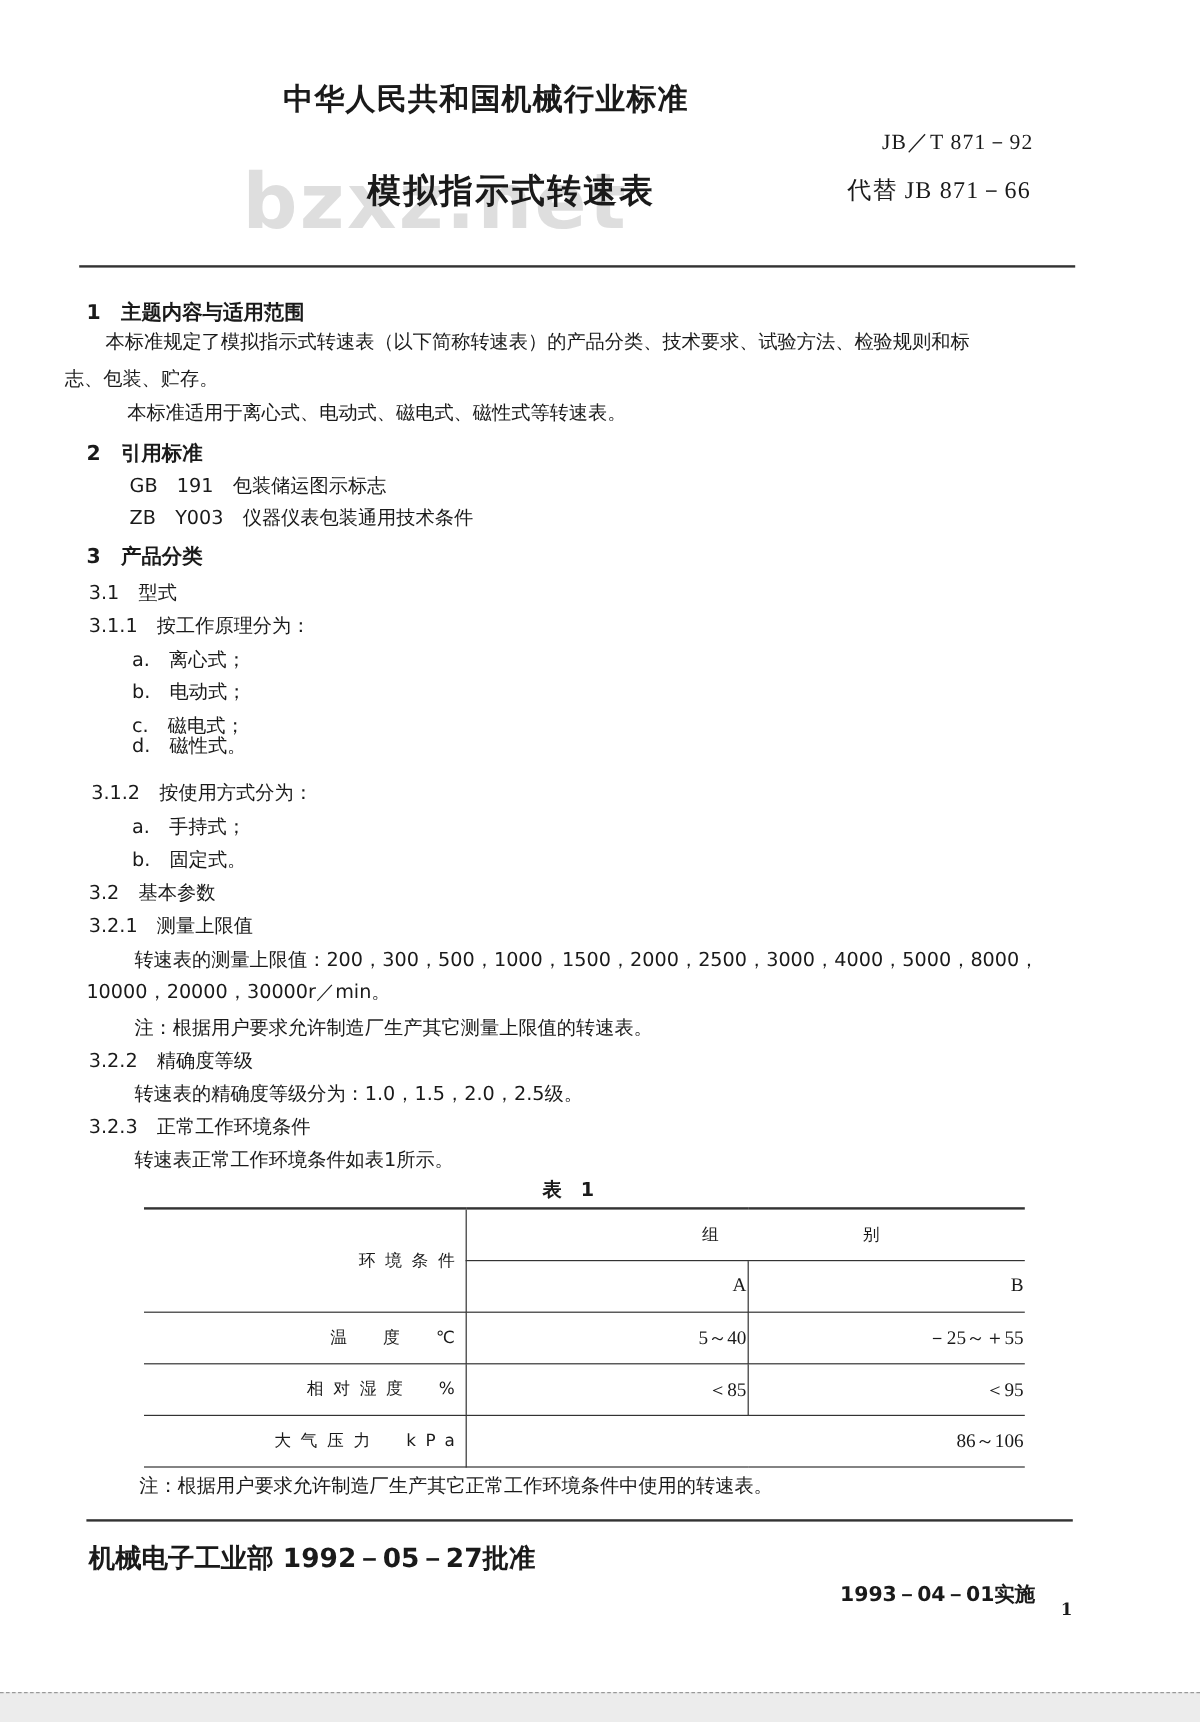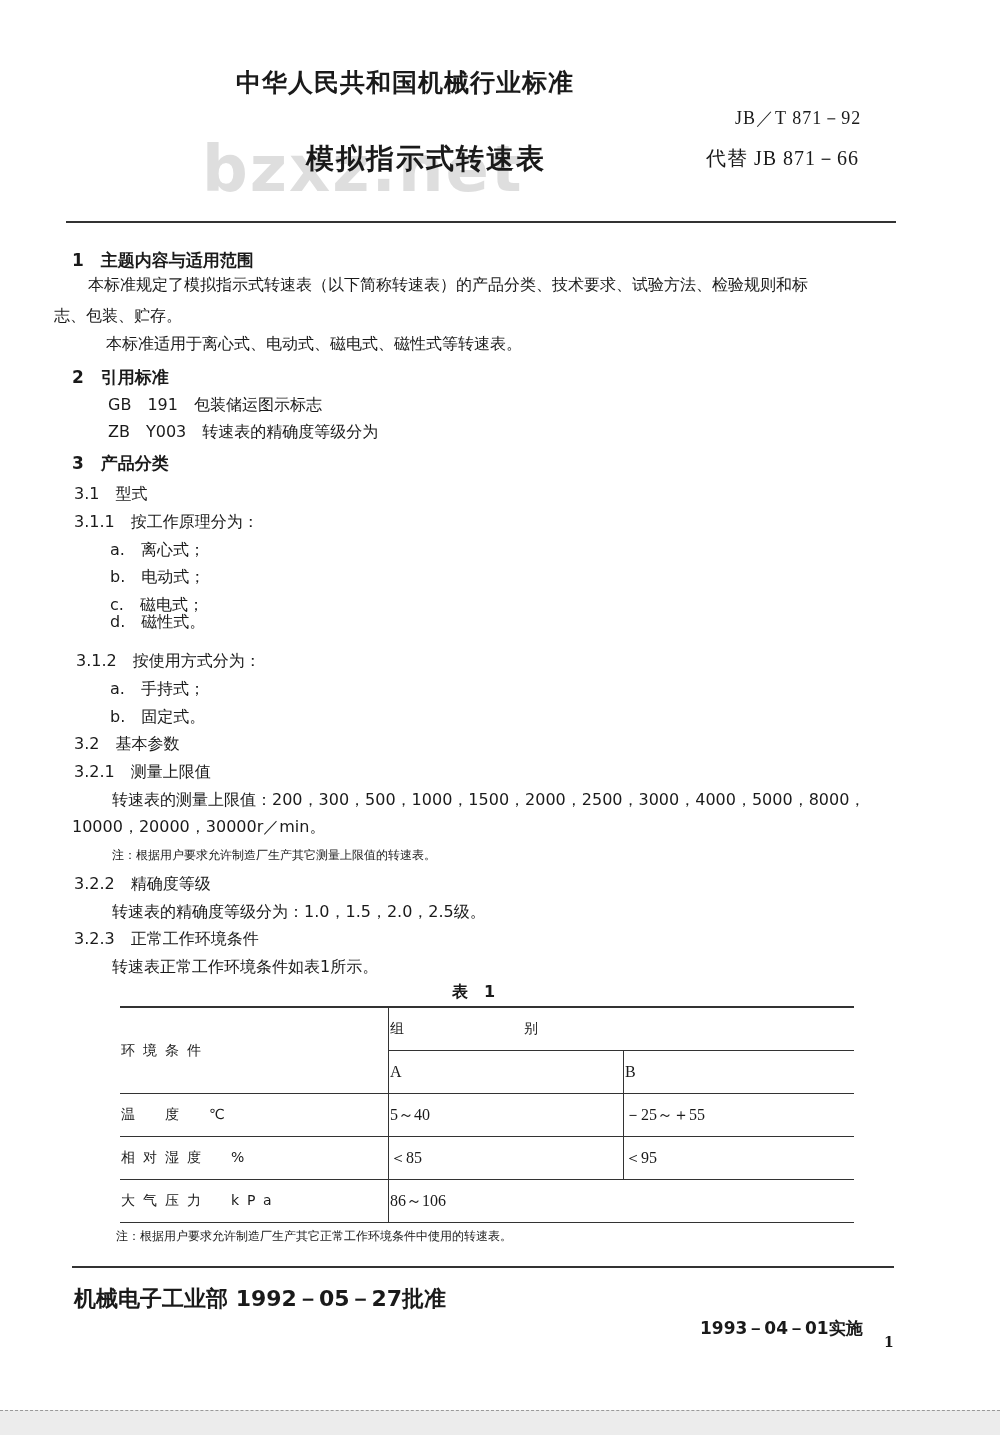--- a/index.html
+++ b/index.html
@@ -10,26 +10,26 @@
     .abs { position: absolute; white-space: nowrap; }
     .org { left: 236px; top: 66px; font-size: 25px; font-weight: bold; font-family: "DejaVu Sans", sans-serif; letter-spacing: 1px; }
     .code { left: 716px; top: 106px; font-size: 18px; font-family: "Liberation Serif", serif; letter-spacing: 1px; margin-left: 19px; }
     .title { left: 306px; top: 140px; font-size: 28px; font-weight: bold; font-family: "DejaVu Sans", sans-serif; letter-spacing: 2px; }
     .replaces { left: 706px; top: 145px; font-size: 20px; font-family: "Liberation Serif", serif; letter-spacing: 1px; }
     .watermark { left: 202px; top: 132px; font-size: 64px; font-weight: bold; font-family: "DejaVu Sans", sans-serif; color: #d4d4d4; opacity: 0.75; letter-spacing: 2px; }
     .rule-top { position: absolute; left: 66px; top: 221px; width: 830px; height: 2px; background: #333; }
     .rule-bottom { position: absolute; left: 72px; top: 1266px; width: 822px; height: 2px; background: #333; }
     .line { position: absolute; font-size: 16px; font-family: "DejaVu Sans", sans-serif; white-space: nowrap; }
     .line.h { font-weight: bold; font-size: 17px; }
-    .note { font-size: 12px; font-family: "DejaVu Serif", serif; }
+    .note { font-size: 16px; font-family: "DejaVu Serif", serif; }
     table.env {
       position: absolute; left: 120px; top: 1006px; width: 734px; border-collapse: collapse;
       font-size: 16px; font-family: "Liberation Serif", serif;
     }
-    table.env td { text-align: left; height: 40px; border-bottom: 1.5px solid #333; }
+    table.env td { text-align: right; height: 40px; border-bottom: 1.5px solid #333; }
     table.env tr.top td { border-top: 2px solid #333; }
     table.env td.left { width: 266px; border-right: 1.5px solid #333; font-family: "DejaVu Sans", sans-serif; font-size: 14px; letter-spacing: 8px; }
     table.env td.colA { border-right: 1.5px solid #333; width: 232px; }
     table.env td.grp { letter-spacing: 120px; font-family: "DejaVu Sans", sans-serif; font-size: 14px; }
     .footer-left { left: 74px; top: 1284px; font-size: 22px; font-weight: bold; font-family: "DejaVu Sans", sans-serif; }
     .footer-right { left: 700px; top: 1284px; font-size: 17px; font-weight: bold; font-family: "DejaVu Sans", sans-serif; margin-top: 33px; }
     .pagenum { left: 884px; top: 1334px; font-size: 14px; font-weight: bold; }
     .scan-edge { position: absolute; left: 0; top: 1410px; width: 1000px; height: 25px; background: #ececec; border-top: 1px dashed #999; }
   </style>
 </head>
@@ -42,21 +42,21 @@
 <div class="abs replaces">代替 JB 871－66</div>
 <div class="rule-top"></div>
 
 <div>
   <div class="line h" style="left:72px;top:249px">1　主题内容与适用范围</div>
   <div class="line" style="left:88px;top:275px">本标准规定了模拟指示式转速表（以下简称转速表）的产品分类、技术要求、试验方法、检验规则和标</div>
   <div class="line" style="left:54px;top:306px">志、包装、贮存。</div>
   <div class="line" style="left:106px;top:334px">本标准适用于离心式、电动式、磁电式、磁性式等转速表。</div>
   <div class="line h" style="left:72px;top:366px">2　引用标准</div>
   <div class="line" style="left:108px;top:395px">GB　191　包装储运图示标志</div>
-  <div class="line" style="left:108px;top:422px">ZB　Y003　转速表的精确度等级分为</div>
+  <div class="line" style="left:108px;top:422px">ZB　Y003　仪器仪表包装通用技术条件</div>
   <div class="line h" style="left:72px;top:452px">3　产品分类</div>
   <div class="line" style="left:74px;top:484px">3.1　型式</div>
   <div class="line" style="left:74px;top:512px">3.1.1　按工作原理分为：</div>
   <div class="line" style="left:110px;top:540px">a.　离心式；</div>
   <div class="line" style="left:110px;top:567px">b.　电动式；</div>
   <div class="line" style="left:110px;top:595px">c.　磁电式；</div>
   <div class="line" style="left:110px;top:612px">d.　磁性式。</div>
   <div class="line" style="left:76px;top:651px">3.1.2　按使用方式分为：</div>
   <div class="line" style="left:110px;top:679px">a.　手持式；</div>
   <div class="line" style="left:110px;top:707px">b.　固定式。</div>

